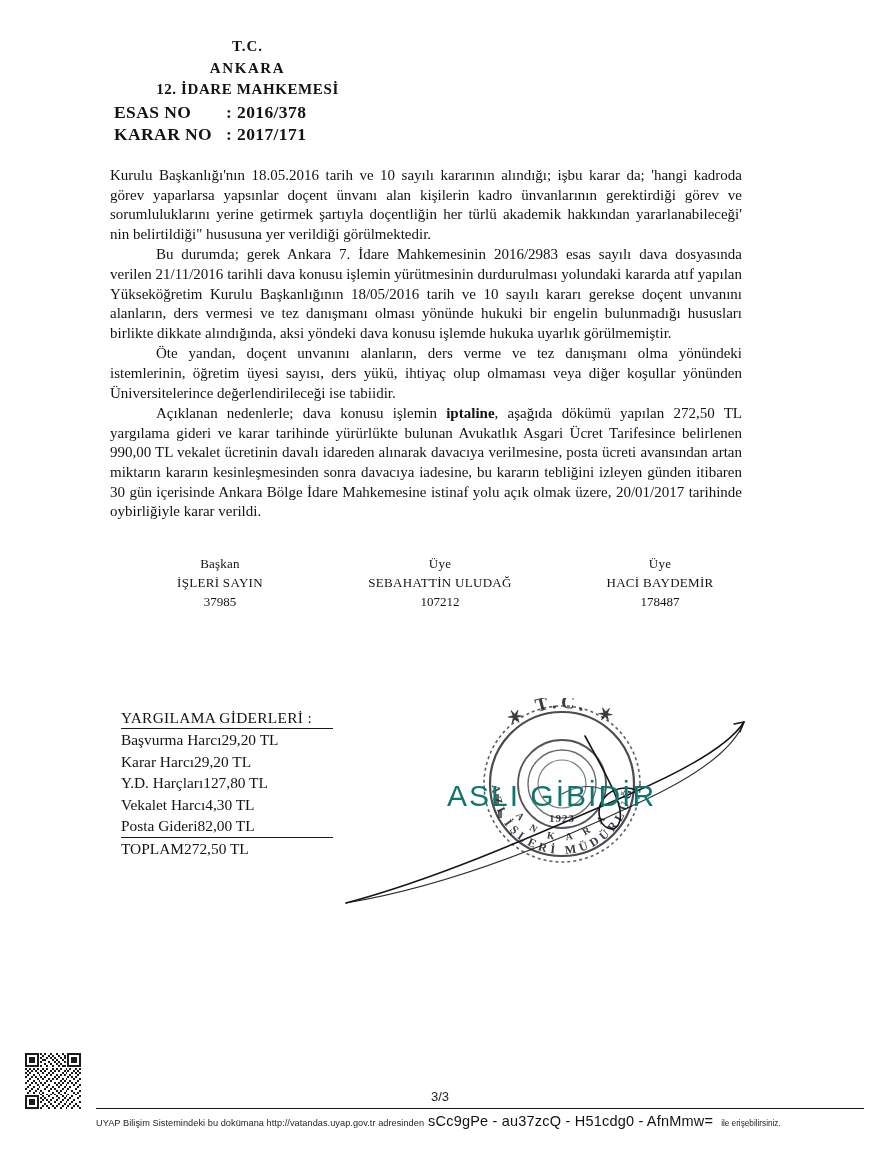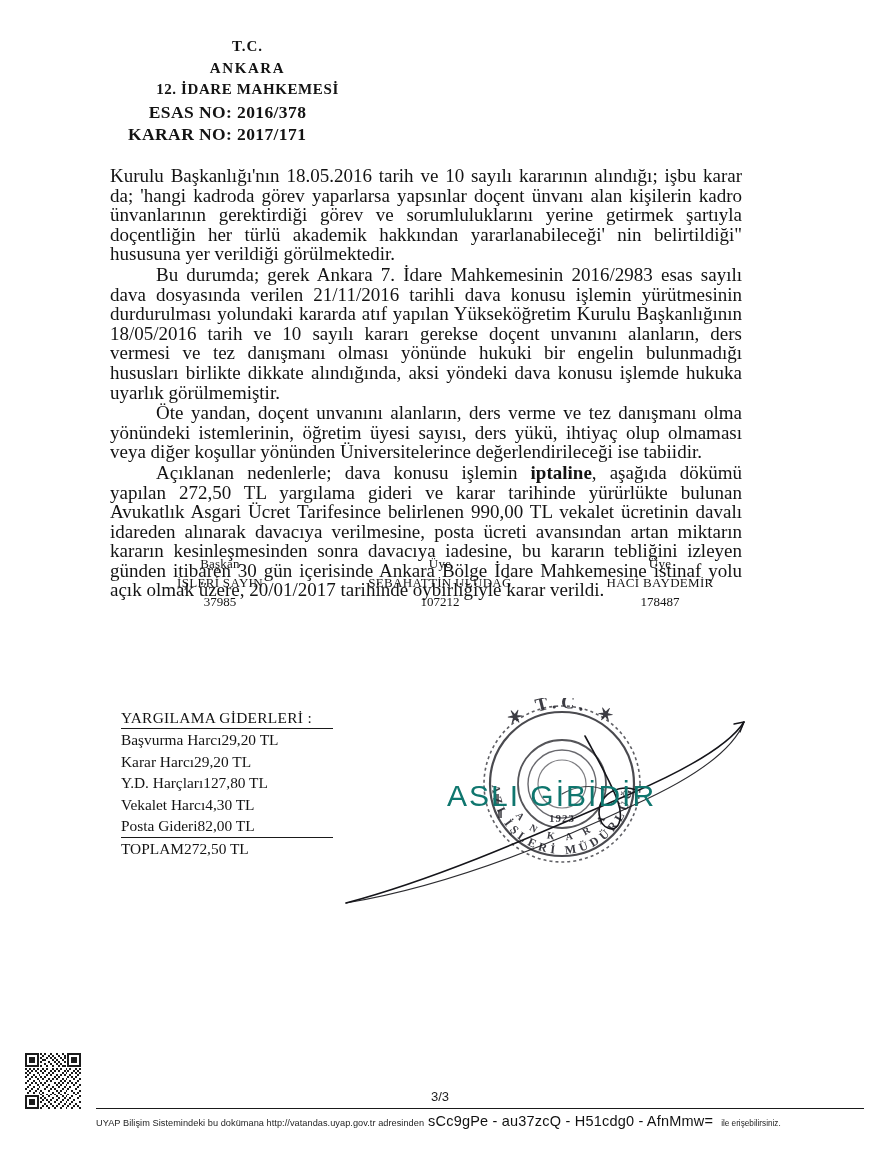--- a/index.html
+++ b/index.html
@@ -22,31 +22,31 @@
     left:110px; top:36px;
     width:275px;
     text-align:center;
     font-weight:bold;
     letter-spacing:.4px;
   }
   .header .line{ font-size:15px; line-height:21.5px; white-space:nowrap;}
   .header .l1{ letter-spacing:1px; }
   .header .l2{ letter-spacing:1.6px; }
   .header .l3{ letter-spacing:.6px; }
-  .header .nos{ text-align:right; padding-left:4px; }
+  .header .nos{ text-align:left; padding-left:4px; }
   .header .nos .row{ display:flex; font-size:17.5px; line-height:22px; }
   .header .nos .k{ width:112px; }
   .header .nos .v{ white-space:nowrap; }
 
   
   .body{
     position:absolute;
     left:110px; top:166px;
     width:632px;
-    font-size:19px;
+    font-size:15px;
     line-height:19.6px;
     text-align:justify;
     text-justify:inter-word;
   }
   .body p{ margin:0 0 1px 0; }
   .body p.ind{ text-indent:46px; }
   .body b{ font-weight:bold; }
 
   
   .signrow{

